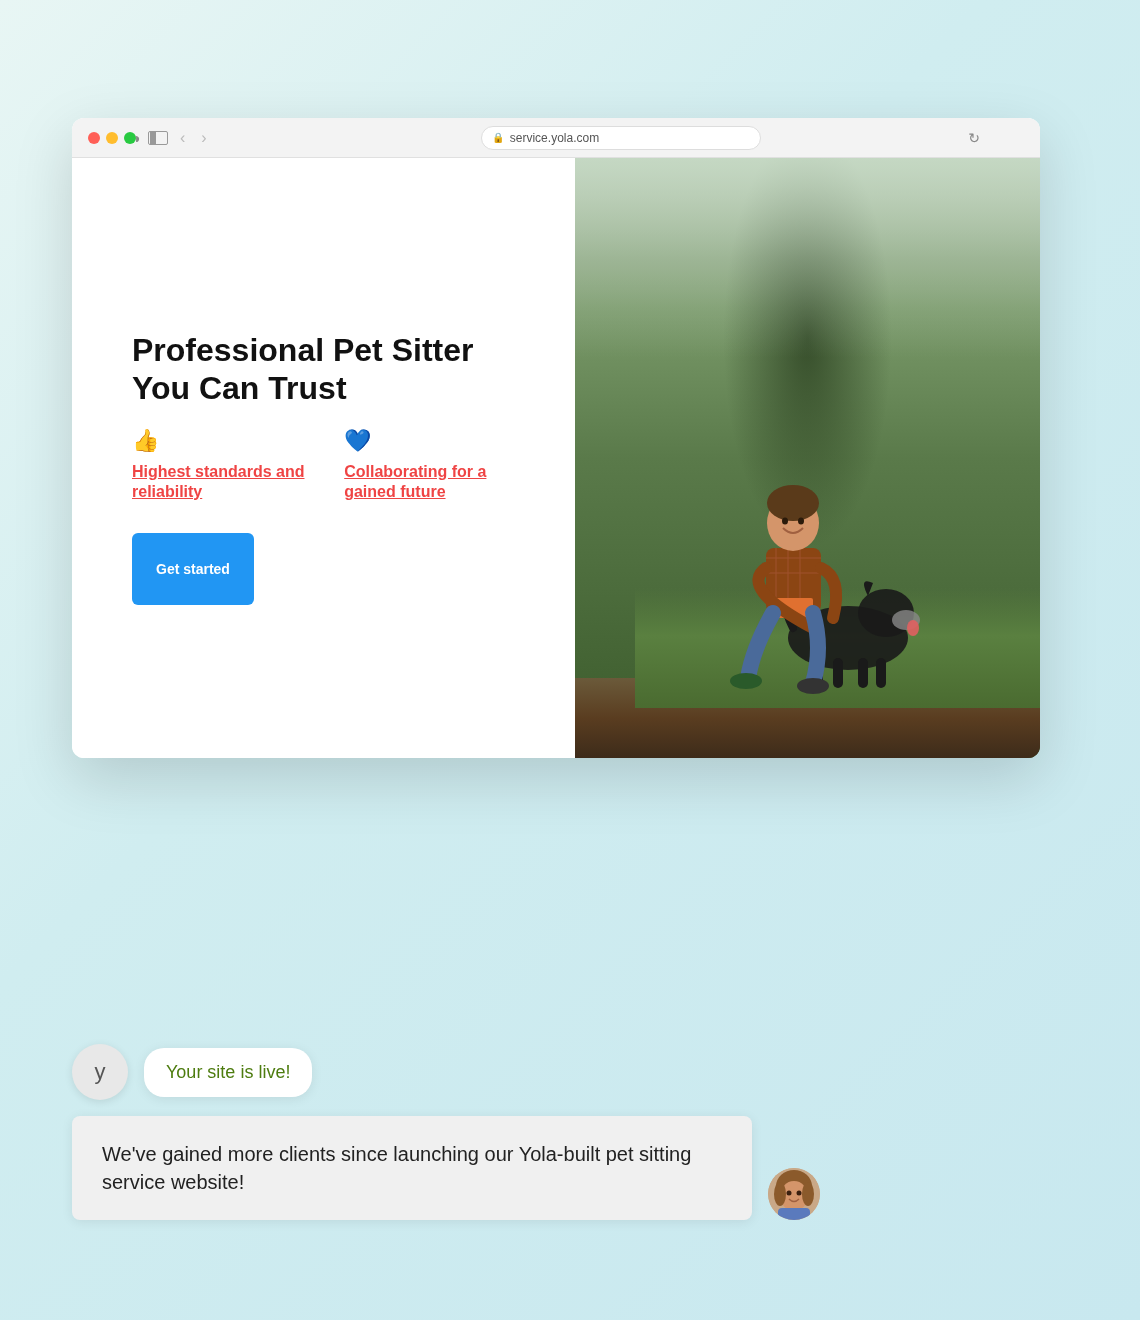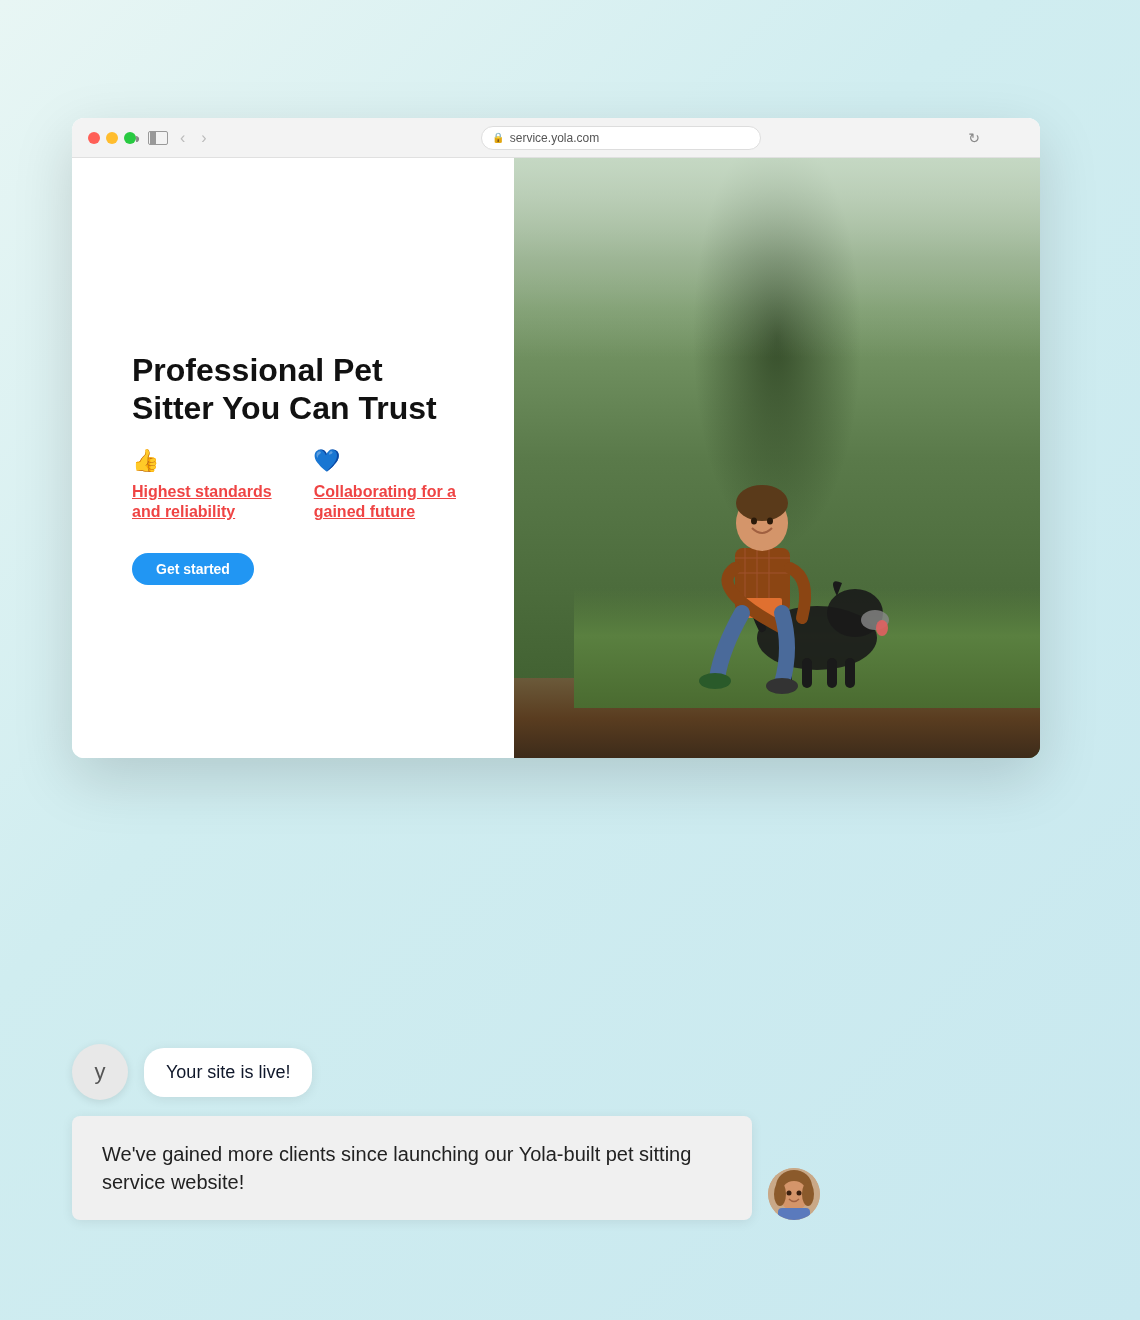--- a/index.html
+++ b/index.html
@@ -124,21 +124,21 @@
     }
 
     
     .browser-content {
       display: flex;
       height: calc(640px - 40px);
     }
 
     
     .left-panel {
-      width: 442px;
+      width: 503px;
       padding: 60px 50px 40px 60px;
       background: #fff;
       display: flex;
       flex-direction: column;
       justify-content: center;
     }
 
     .hero-title {
       font-size: 32px;
       font-weight: 800;
@@ -177,22 +177,22 @@
       font-weight: 700;
       color: #ef4444;
       line-height: 1.3;
       text-decoration: underline;
     }
 
     .get-started-btn {
       display: inline-block;
       background: #2196f3;
       color: white;
-      padding: 8px 24px;
-      border-radius: 18px;
+      padding: 28px 24px;
+      border-radius: 6px;
       font-size: 14px;
       font-weight: 600;
       cursor: pointer;
       border: none;
       width: fit-content;
     }
 
     
     .right-panel {
       flex: 1;
@@ -262,21 +262,21 @@
       flex-shrink: 0;
       box-shadow: 0 2px 8px rgba(0,0,0,0.1);
     }
 
     .chat-bubble-left {
       background: #fff;
       border-radius: 20px;
       padding: 14px 22px;
       font-size: 18px;
       font-weight: 500;
-      color: #0f172a;
+      color: #4d7c0f;
       box-shadow: 0 2px 12px rgba(0,0,0,0.08);
     }
 
     .chat-row-right {
       display: flex;
       align-items: flex-end;
       gap: 16px;
       justify-content: flex-start;
       padding-left: 0;
     }

